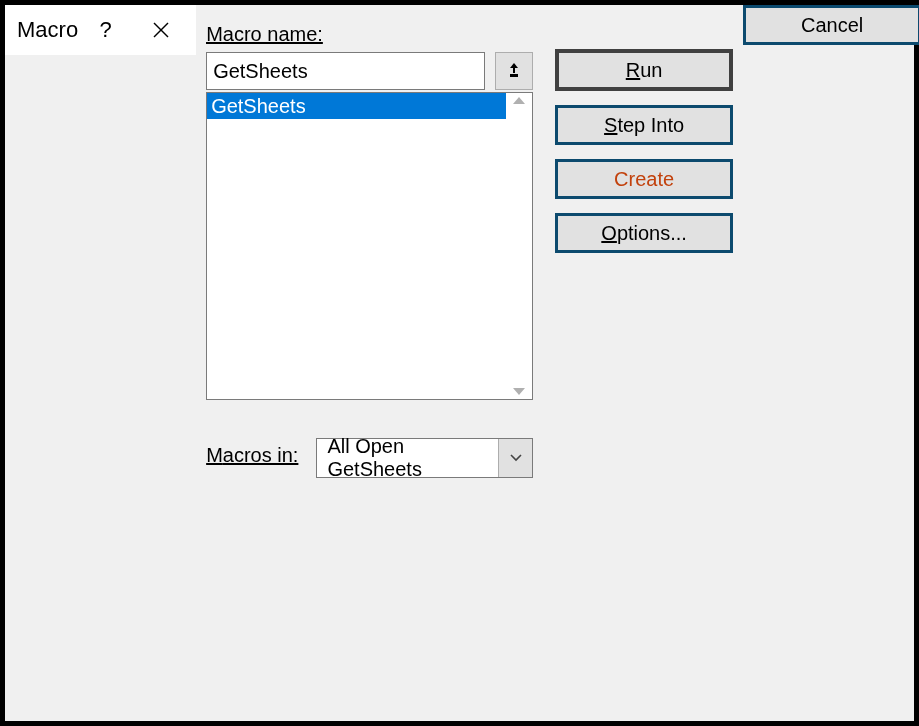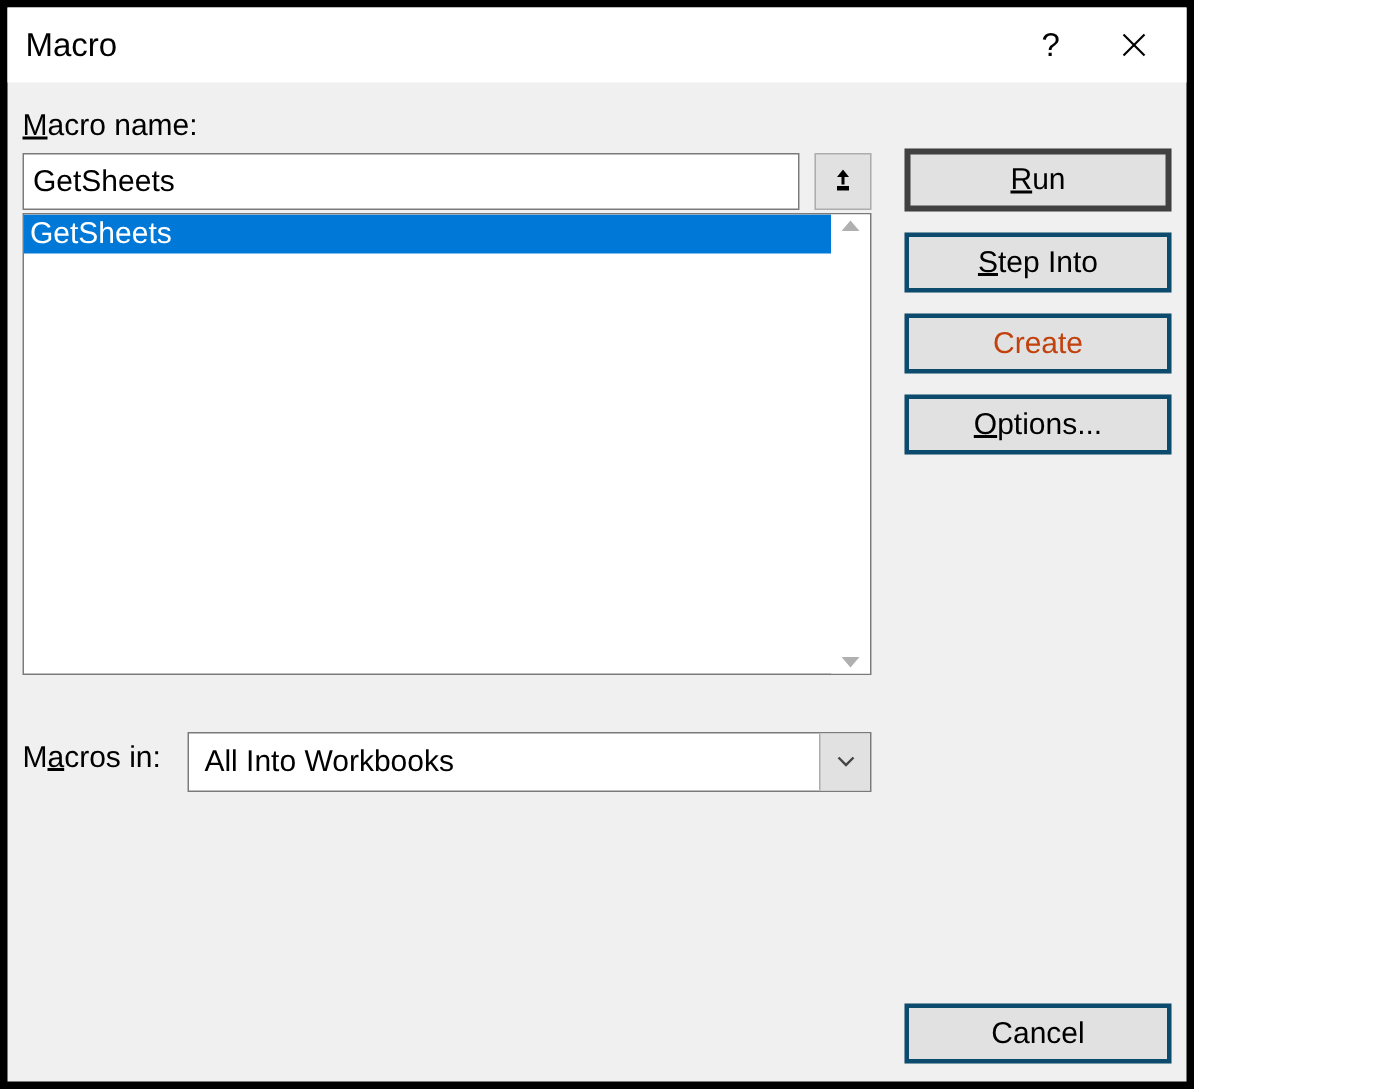--- a/index.html
+++ b/index.html
@@ -4,25 +4,24 @@
 <style>
   * { box-sizing: border-box; }
   html, body {
     margin: 0; padding: 0;
     width: 919px; height: 726px;
     font-family: "Segoe UI", Tahoma, sans-serif;
     font-size: 20px;
     background: #fff;
   }
   .window {
-    width: 796px; height: 726px;
+    width: 919px; height: 726px;
     border: 5px solid #000;
     background: #f0f0f0;
     display: flex;
-    flex-direction: column;
   }
   .titlebar {
     height: 50px;
     background: #fff;
     display: flex;
     align-items: center;
     padding: 0 8px 0 12px;
   }
   .title-text {
     flex: 1;
@@ -53,20 +52,21 @@
     width: 178px;
     display: flex;
     flex-direction: column;
     gap: 14px;
     padding-top: 26px;
   }
   .label {
     color: #000;
     font-size: 20px;
     margin-bottom: 6px;
+    text-decoration: underline;
   }
   .name-row {
     display: flex;
     gap: 10px;
     align-items: stretch;
     margin-bottom: 2px;
   }
   .name-input {
     flex: 1;
     height: 38px;
@@ -227,21 +227,21 @@
           <div class="scroll-arrow up"></div>
           <div class="scroll-arrow down"></div>
         </div>
       </div>
 
       <div class="macros-in-row">
         <div class="label macros-in-label">
           M<span class="u">a</span>cros in:
         </div>
         <div class="combo">
-          <div class="combo-text">All Into Workbooks</div>
+          <div class="combo-text">All Open GetSheets</div>
           <div class="combo-btn">
             <svg width="14" height="10" viewBox="0 0 14 10">
               <polyline points="2,2 7,7 12,2" fill="none" stroke="#444" stroke-width="1.6"></polyline>
             </svg>
           </div>
         </div>
       </div>
 
 
     </div>

